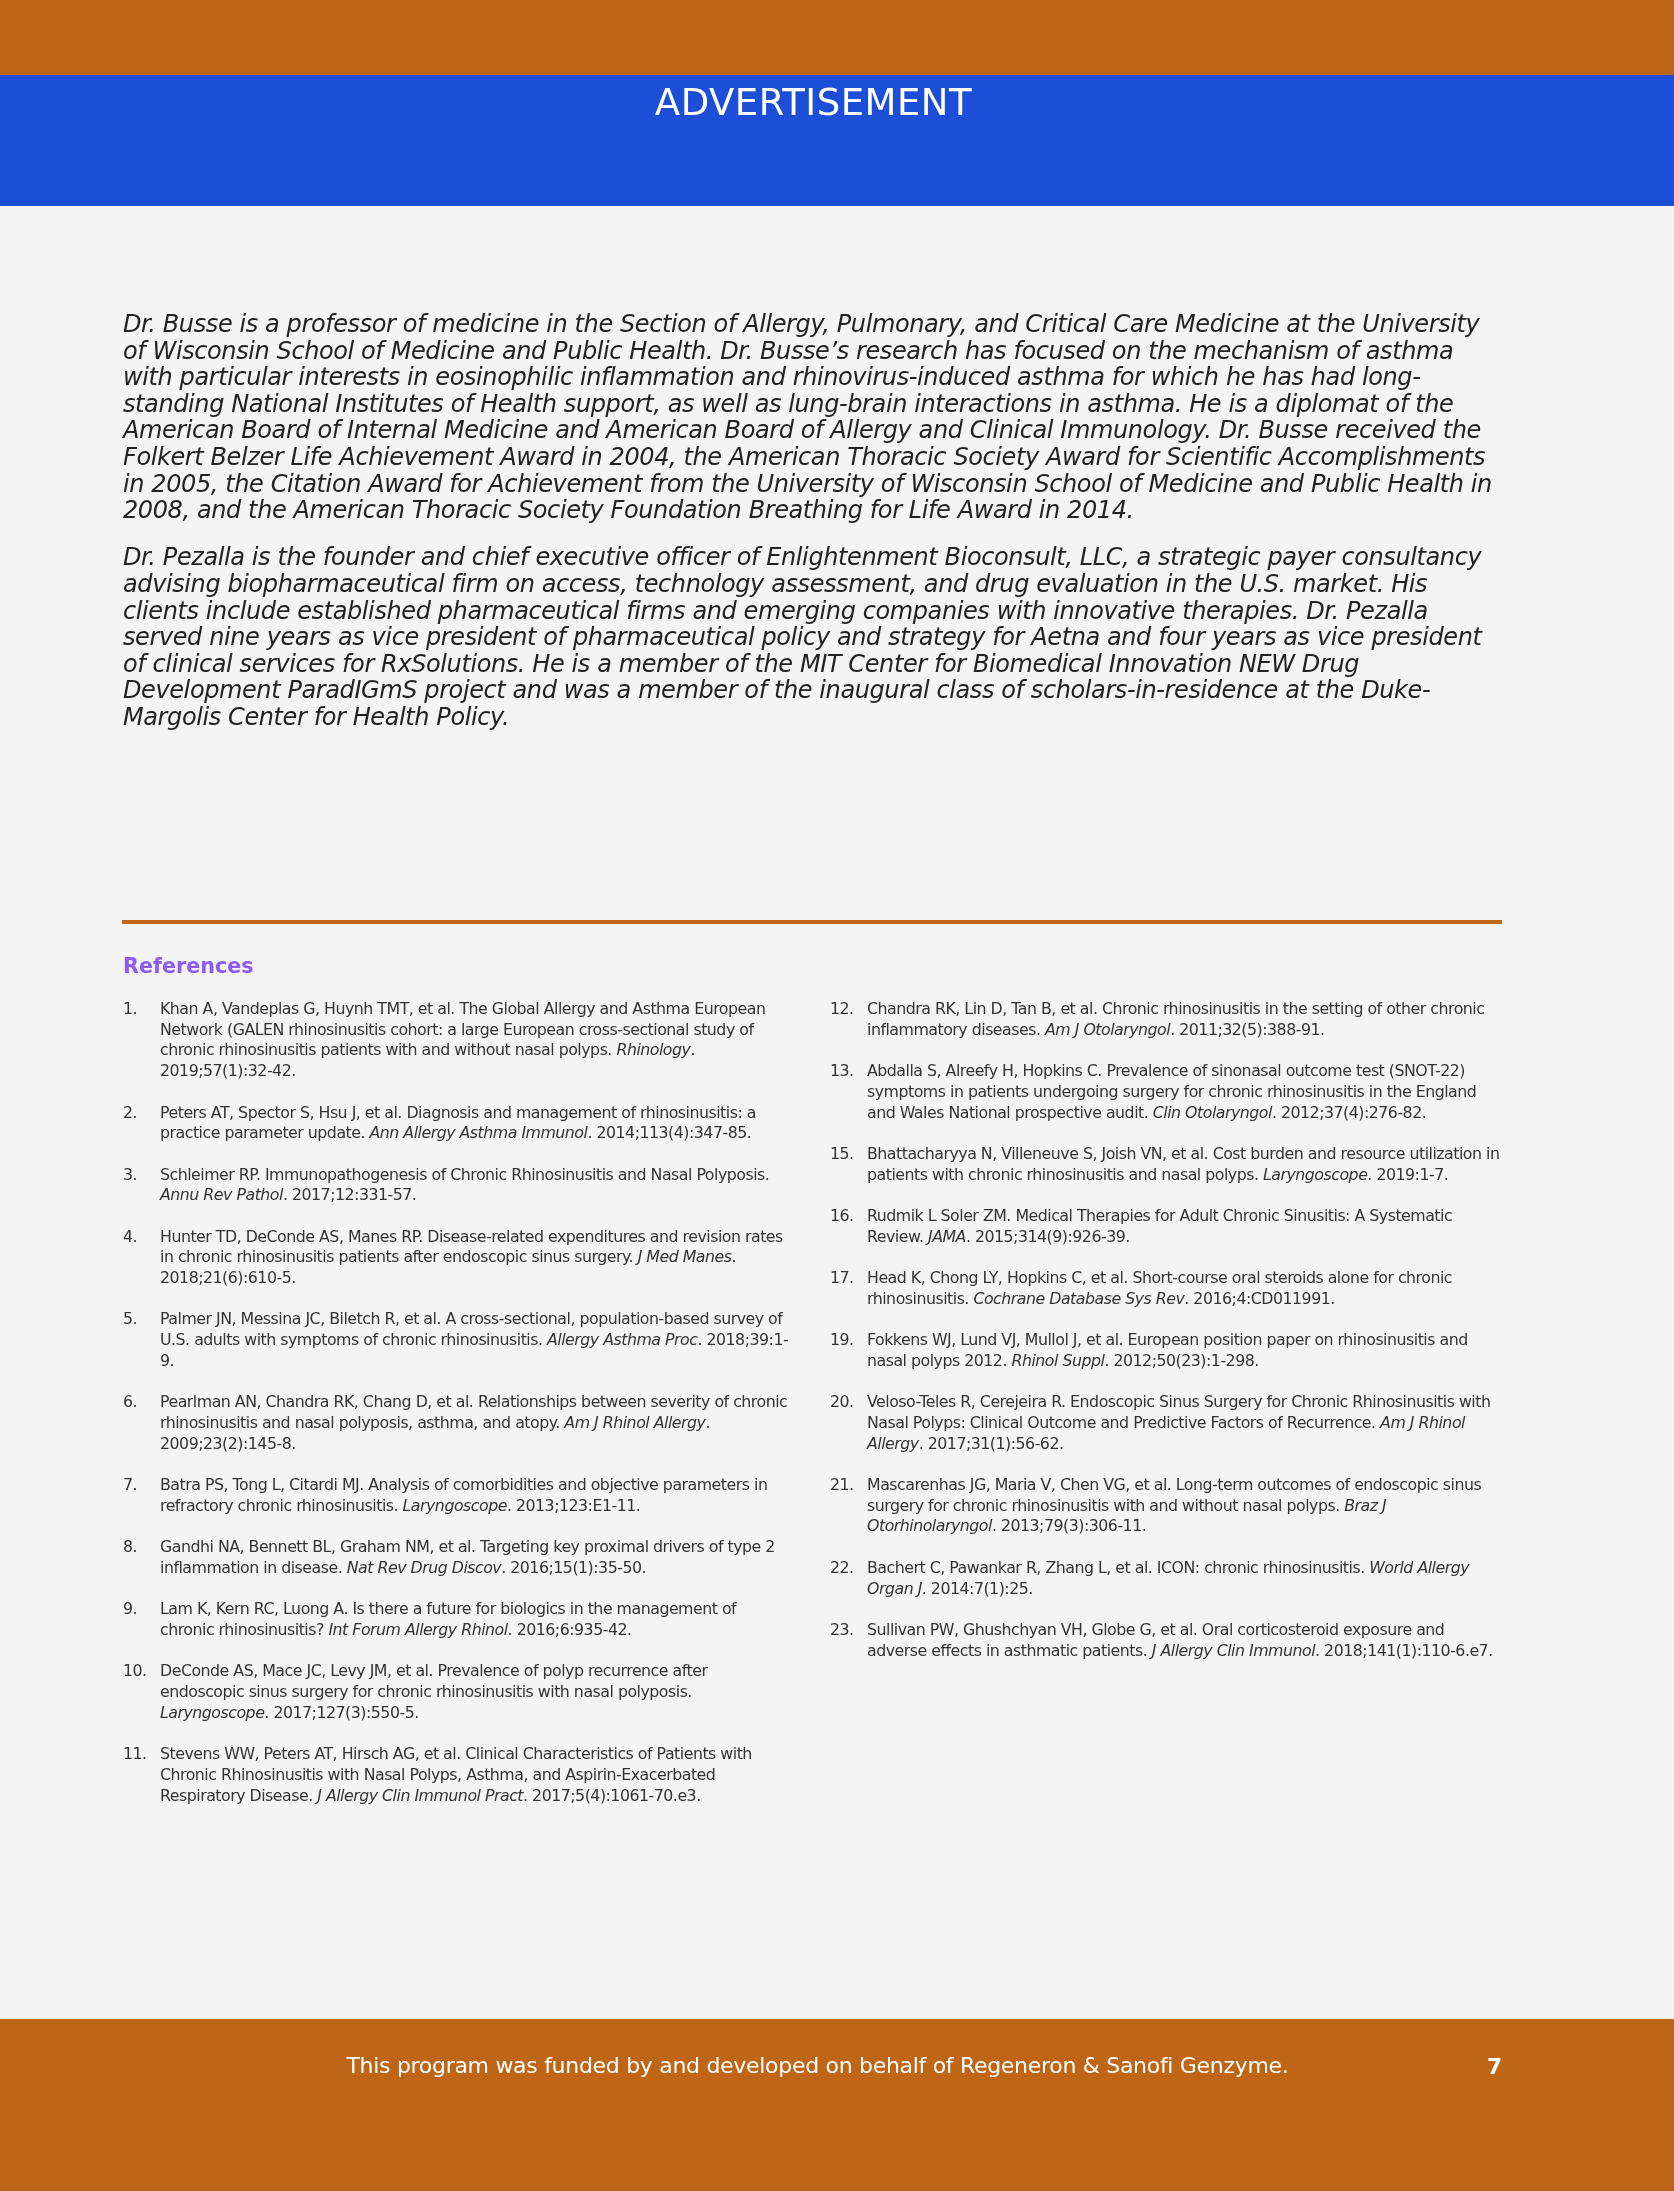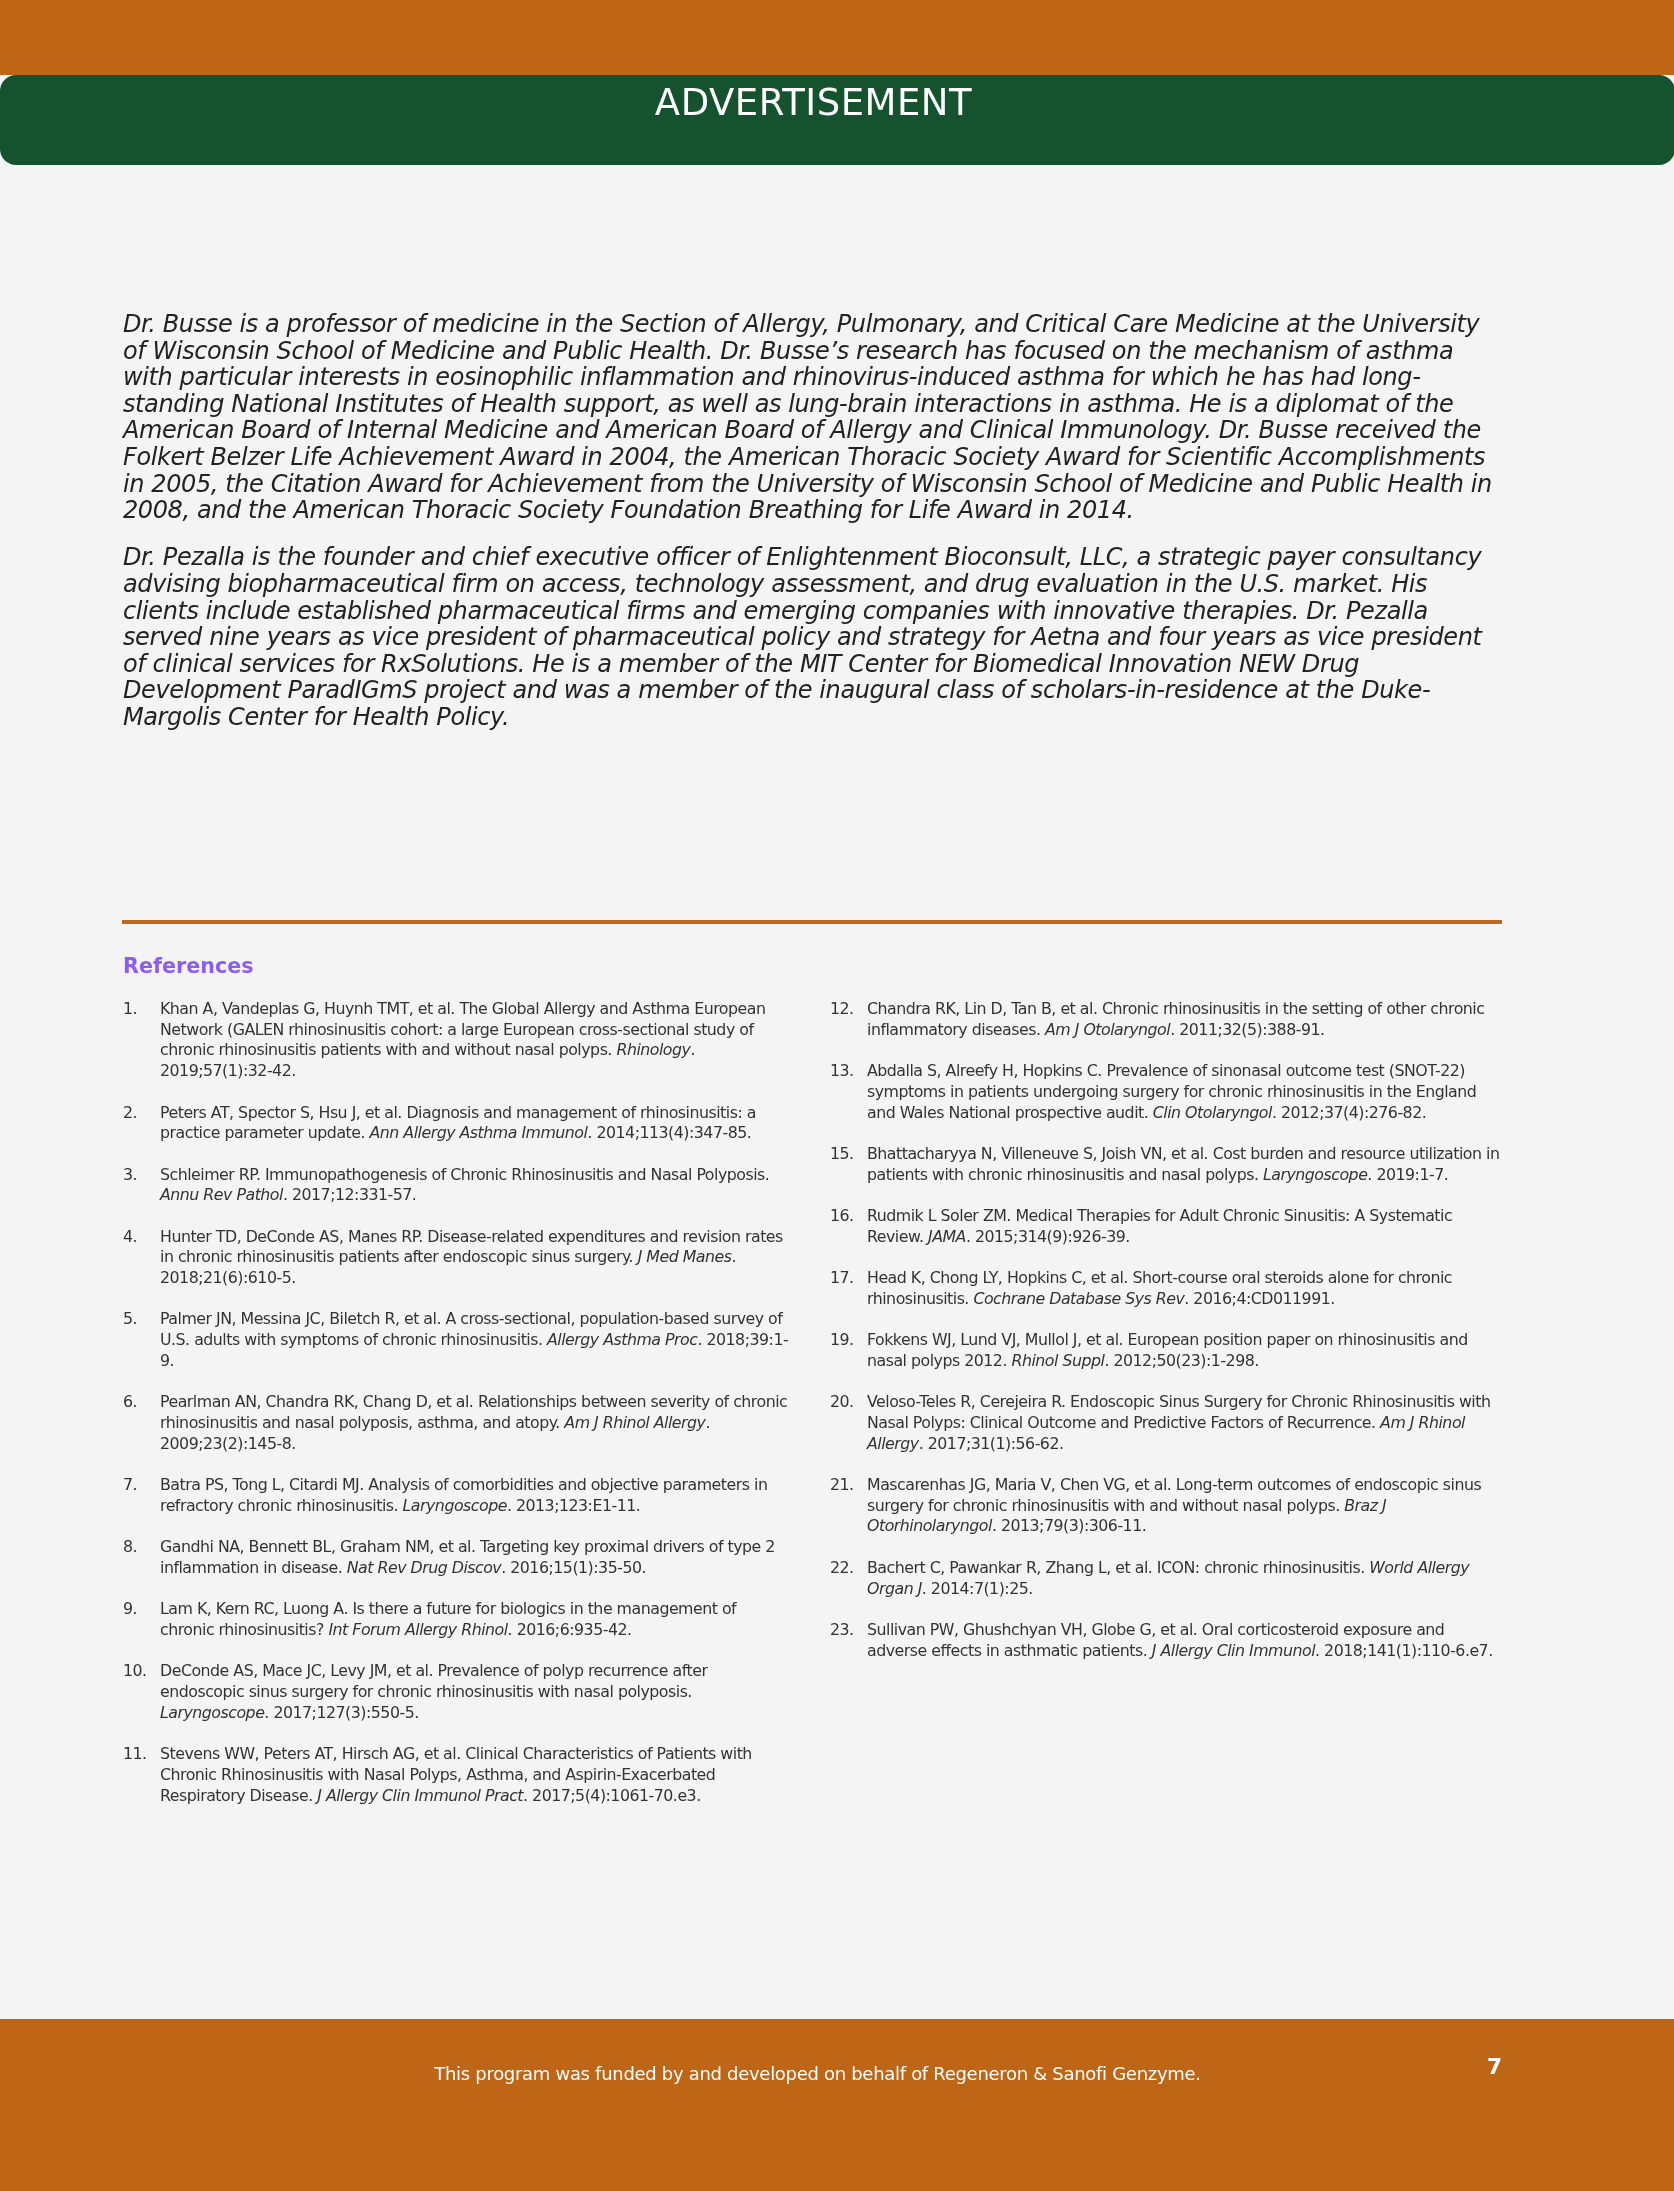--- a/index.html
+++ b/index.html
@@ -1,21 +1,21 @@
 <!DOCTYPE html>
 <html><head>
 <meta charset="utf-8">
 <style>
   html, body { margin: 0; padding: 0; }
   body {
     width: 1675px; height: 2192px; position: relative; overflow: hidden;
     background: #f4f4f4; font-family: "Liberation Sans", sans-serif; color: #222;
   }
   .top-bar { position: absolute; left: 0; top: 0; width: 1675px; height: 75px; background: #be6516; }
-  .header-band { position: absolute; left: 0; top: 75px; width: 1675px; height: 90px; background: #14532d; border-radius: 16px; }
+  .header-band { position: absolute; left: 0; top: 75px; width: 1675px; height: 131px; background: #1d4ed8; }
   .header-title {
     position: absolute; left: 0; top: 5.9px; width: 1627px; text-align: center;
     color: #ffffff; font-size: 37px; letter-spacing: 0.5px;
     font-family: "DejaVu Sans", sans-serif; font-weight: normal;
   }
   .bios { position: absolute; left: 123px; top: 311px; width: 1379px; }
   .bio-para {
     margin: 0 0 20.7px 0; font-style: italic; font-size: 24px; line-height: 26.6px; color: #222;
     font-family: "DejaVu Sans", sans-serif; letter-spacing: -0.4px;
   }
@@ -29,22 +29,22 @@
   .refs-col.right { left: 830px; }
   .ref {
     display: flex; font-size: 15.8px; line-height: 20.7px; color: #333; margin-bottom: 20.7px;
     font-family: "DejaVu Sans", sans-serif; letter-spacing: -0.5px;
   }
   .ref-num { width: 37px; flex: 0 0 37px; }
   .ref-text { flex: 1; }
   .ref-text i { font-style: italic; }
   .footer { position: absolute; left: 0; top: 2019px; width: 1675px; height: 172px; background: #be6516; }
   .footer-text {
-    position: absolute; left: 0; top: 44px; width: 1635px; text-align: center; color: #fff;
-    font-size: 18px; font-family: "DejaVu Sans", sans-serif; letter-spacing: -0.3px;
+    position: absolute; left: 0; top: 34px; width: 1635px; text-align: center; color: #fff;
+    font-size: 22px; font-family: "DejaVu Sans", sans-serif; letter-spacing: -0.3px;
   }
   .page-number {
     position: absolute; left: 1487px; top: 35px; color: #fff; font-size: 21.7px; font-weight: bold;
     font-family: "DejaVu Sans", sans-serif;
   }
 </style>
 </head>
 <body>
 
 <div class="top-bar"></div>

